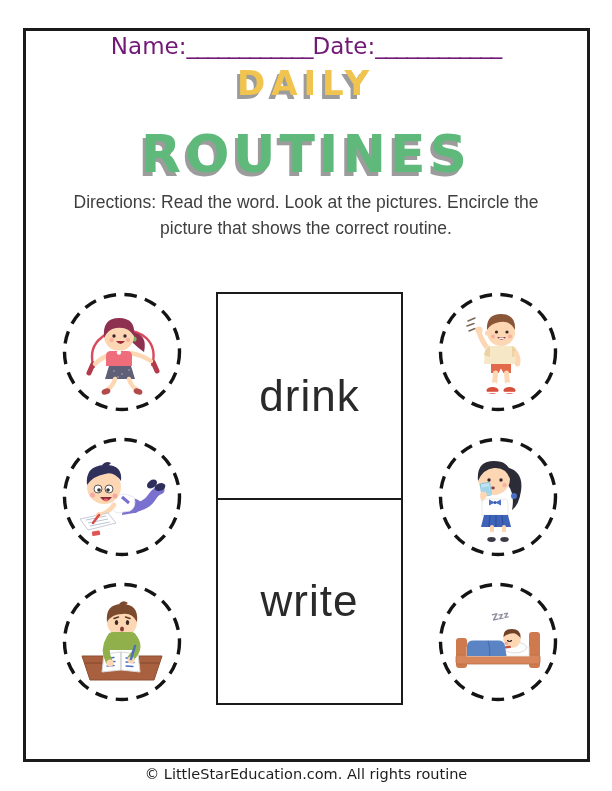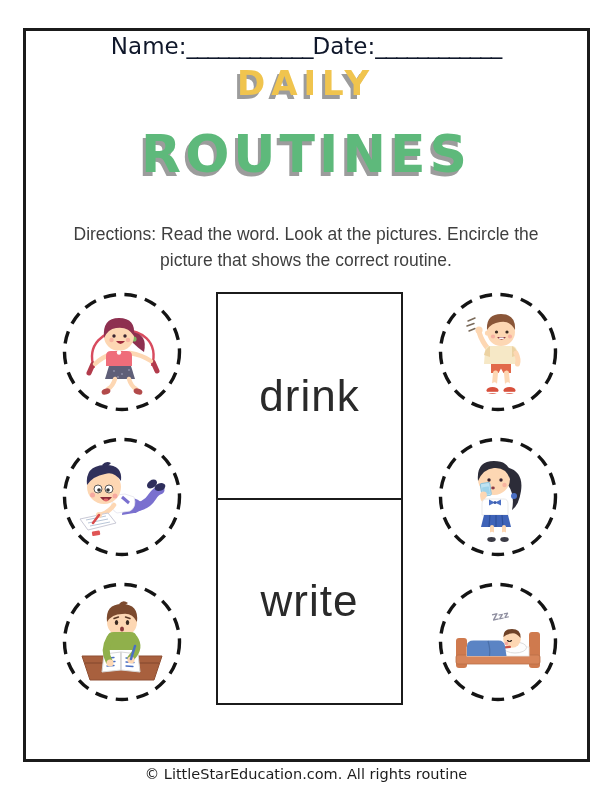--- a/index.html
+++ b/index.html
@@ -1,28 +1,28 @@
 <!DOCTYPE html>
 <html><head>
 <meta charset="utf-8">
 <style>
   html,body{margin:0;padding:0;background:#ffffff;}
   .page{position:relative;width:612px;height:791px;background:#ffffff;overflow:hidden;
         font-family:"Liberation Sans",sans-serif;color:#1b1b1b;}
   .frame{position:absolute;left:23px;top:28px;width:567px;height:734px;
          border:3px solid #1b1b1b;box-sizing:border-box;}
   .nameline{position:absolute;top:33px;left:0;width:100%;text-align:center;
-            font-family:"DejaVu Sans",sans-serif;font-size:23px;color:#0f172a;white-space:nowrap;}
+            font-family:"DejaVu Sans",sans-serif;font-size:23px;color:#701a75;white-space:nowrap;}
   .nameline .blank{letter-spacing:-1px;}
   .title{position:absolute;left:0;width:100%;text-align:center;font-weight:900;
          font-family:"DejaVu Sans",sans-serif;line-height:1;}
   .title-daily{top:66px;font-size:34px;color:#F0C44E;letter-spacing:6px;text-shadow:-3px 4px 0 #9c9c9c;}
   .title-routines{top:128px;font-size:52px;color:#5EB97B;letter-spacing:4px;text-shadow:-3px 4px 0 #9c9c9c;}
   .directions{position:absolute;top:189px;left:46px;width:520px;text-align:center;
-              font-size:17.5px;line-height:26px;color:#3f3f3f;margin-top:32px;}
+              font-size:17.5px;line-height:26px;color:#3f3f3f;}
   .word-col{position:absolute;left:216px;top:292px;width:187px;height:413px;
             border:2.5px solid #1b1b1b;box-sizing:border-box;display:flex;flex-direction:column;background:#fff;}
   .word-cell{flex:1;display:flex;align-items:center;justify-content:center;
              font-size:44px;color:#2a2a2a;letter-spacing:1px;}
   .word-cell + .word-cell{border-top:2.5px solid #1b1b1b;text-align:right;}
   .pic{position:absolute;width:122px;height:122px;}
   .pic svg{display:block;}
   .pl{left:61px;}  .pr{left:437px;}
   .r1{top:291px;}  .r2{top:436px;}  .r3{top:581px;}
   .footer{position:absolute;top:766px;left:0;width:100%;text-align:center;

